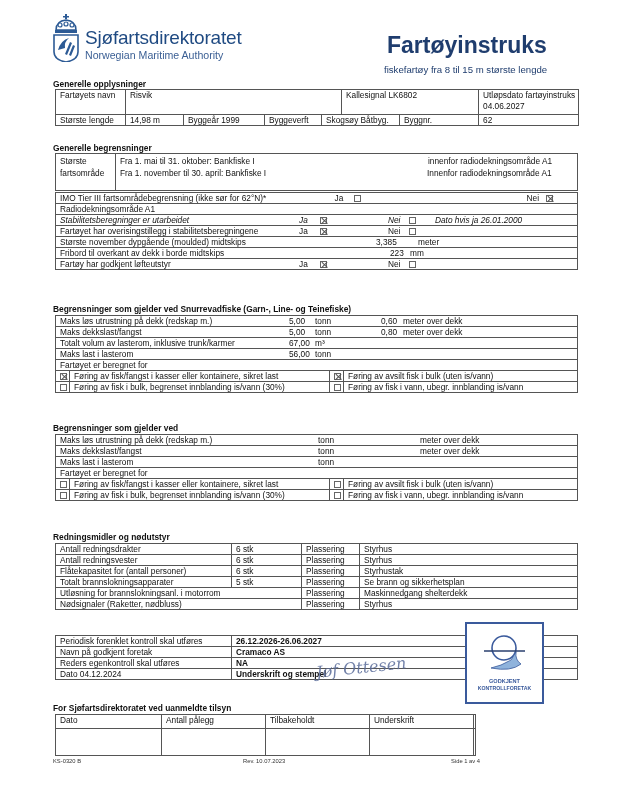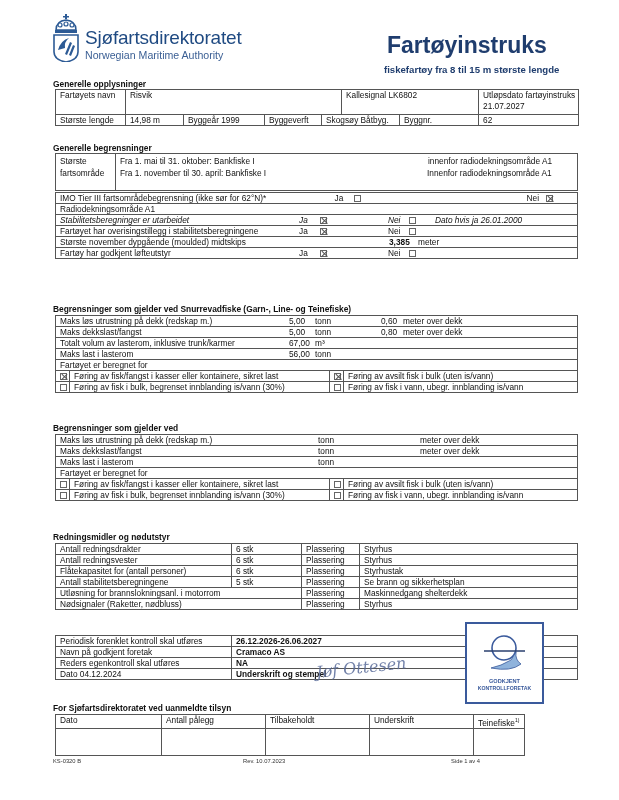--- a/index.html
+++ b/index.html
@@ -13,21 +13,21 @@
   .cb { display: inline-block; width: 7px; height: 7px; border: 1px solid #666;
         vertical-align: -1px; position: relative; box-sizing: border-box; }
   .cb.checked::before, .cb.checked::after {
         content: ""; position: absolute; left: 2.5px; top: -1px; width: 0.8px; height: 7.5px; background: #555; }
   .cb.checked::before { transform: rotate(45deg); }
   .cb.checked::after { transform: rotate(-45deg); }
   .bold { font-weight: bold; }
   .logo-name { font-size: 19px; color: #1f4a82; letter-spacing: -0.2px; }
   .logo-sub { font-size: 10.6px; color: #3b5f94; }
   .doc-title { font-size: 23px; font-weight: bold; color: #1f3d6e; }
-  .doc-sub { font-size: 9.6px; font-weight: bold; color: #1f3d6e; }
+  .doc-sub { font-size: 9.6px; font-weight: normal; color: #1f3d6e; }
   .footer { font-size: 5.8px; color: #333; position: absolute; }
   .signature { position: absolute; font-family: "DejaVu Serif", serif; font-style: italic;
                color: #5a6c9a; font-size: 16px; transform: rotate(-6deg); opacity: 0.85; }
 </style>
 </head>
 <body>
 
 <div class="abs" style="left:52px; top:14px; width:28px; height:48px;">
   <svg width="28" height="48" viewBox="0 0 28 48">
     <rect x="13" y="0" width="2" height="5" fill="#2c5a95"></rect>
@@ -62,21 +62,21 @@
       <col style="width:58px">
       <col style="width:100px">
     </colgroup>
   <tbody>
       <tr style="height:25px">
     <td>Fartøyets navn</td>
     <td colspan="4">Risvik</td>
     <td colspan="3">Kallesignal LK6802</td>
     <td style="line-height:11px;">
       <div>Utløpsdato fartøyinstruks</div>
-      <div>21.07.2027</div>
+      <div>04.06.2027</div>
     </td>
   </tr>
   <tr>
     <td>Største lengde</td>
     <td>14,98 m</td>
     <td>Byggeår 1999</td>
     <td>Byggeverft</td>
     <td colspan="2">Skogsøy Båtbyg.</td>
     <td colspan="2">Byggnr.</td>
     <td>62</td>
@@ -154,22 +154,29 @@
       </span>
       <span class="abs" style="left:332px; top:0;">
         <span>Nei</span>
         <span class="cb" style="margin-left:6px"></span>
       </span>
     </td>
   </tr>
   <tr>
     <td colspan="6" style="position:relative;">
       <span>Største november dypgående (moulded) midtskips</span>
-      <span class="abs" style="left:333px; top:0;font-weight:bold;">3,385</span>
+      <span class="abs" style="left:320px; top:0;">3,385</span>
       <span class="abs" style="left:362px; top:0;">meter</span>
+    </td>
+  </tr>
+  <tr>
+    <td colspan="6" style="position:relative;">
+      <span>Fribord til overkant av dekk i borde midtskips</span>
+      <span class="abs" style="left:334px; top:0;">223</span>
+      <span class="abs" style="left:354px; top:0;">mm</span>
     </td>
   </tr>
   <tr>
     <td colspan="6" style="position:relative;">
       <span>Fartøy har godkjent løfteutstyr</span>
       <span class="abs" style="left:243px; top:0;">
         <span>Ja</span>
         <span class="cb checked" style="margin-left:10px"></span>
       </span>
       <span class="abs" style="left:332px; top:0;">
@@ -308,21 +315,21 @@
     <td>Plassering</td>
     <td>Styrhus</td>
   </tr>
   <tr>
     <td>Flåtekapasitet for (antall personer)</td>
     <td>6  stk</td>
     <td>Plassering</td>
     <td>Styrhustak</td>
   </tr>
   <tr>
-    <td>Antall stabilitetsberegningene</td>
+    <td>Totalt brannslokningsapparater</td>
     <td>5  stk</td>
     <td>Plassering</td>
     <td>Se brann og sikkerhetsplan</td>
   </tr>
   <tr>
     <td colspan="2">Utløsning for brannslokningsanl. i motorrom</td>
     <td>Plassering</td>
     <td>Maskinnedgang shelterdekk</td>
   </tr>
   <tr>
@@ -364,21 +371,21 @@
   <svg width="75" height="52" viewBox="0 0 75 52">
     <circle cx="37" cy="24" r="12" fill="none" stroke="#3a5a9c" stroke-width="1.6"></circle>
     <line x1="17" y1="27" x2="58" y2="27" stroke="#2a3f6e" stroke-width="1.6"></line>
     <path d="M24 44 Q34 42 44 36 L49 28 Q48 36 54 40 Q44 48 24 44 Z" fill="#8fb3dc" stroke="#3a5a9c" stroke-width="0.8"></path>
   </svg>
   <div style="text-align:center; font-size:5.6px; color:#3a5a9c; font-weight:bold; line-height:7px;">GODKJENT</div>
   <div style="text-align:center; font-size:5.2px; color:#3a5a9c; font-weight:bold; line-height:7px;">KONTROLLFORETAK</div>
 </div>
 
 <div class="sec-title" style="left:53px; top:703px;">For Sjøfartsdirektoratet ved uanmeldte tilsyn</div>
-<table style="left:55px; top:714px; width:470px;">
+<table style="left:55px; top:714px; width:421px;">
   <colgroup>
       <col style="width:106px">
       <col style="width:104px">
       <col style="width:104px">
       <col style="width:104px">
       <col>
     </colgroup>
   <tbody>
       <tr>
     <td>Dato</td>

